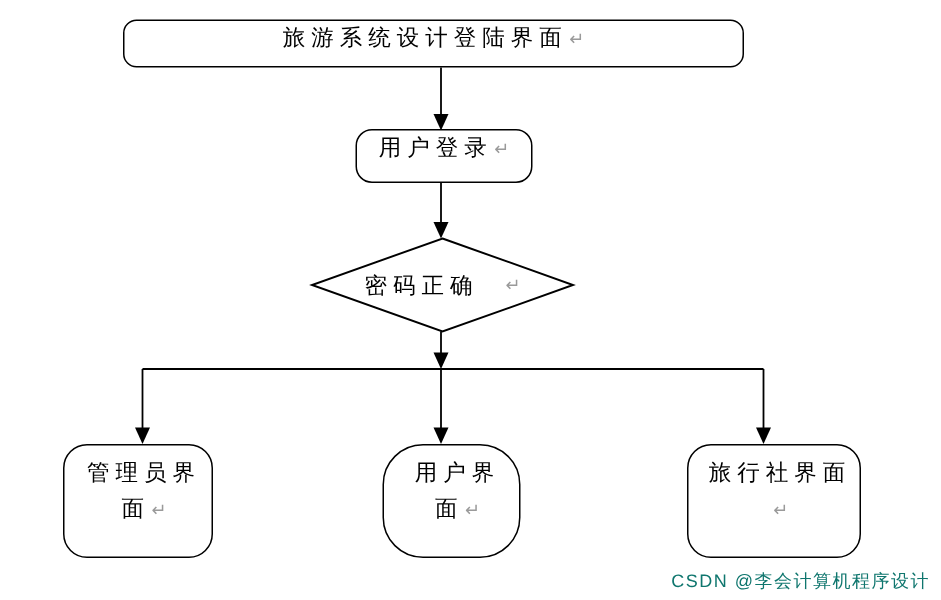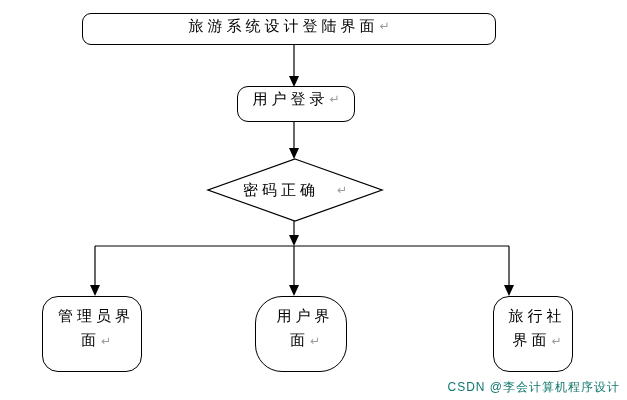--- a/index.html
+++ b/index.html
@@ -38,21 +38,21 @@
     text-align: center;
   }
   .node.topleft {
     padding: 7px 4px 4px 12px;
     text-align: center;
   }
   #start-node  { left: 82px;  top: 13px;  width: 414px; height: 32px; border-radius: 9px; }
   #login-node  { left: 237px; top: 86px;  width: 118px; height: 36px; border-radius: 11px; }
   #admin-node  { left: 42px;  top: 296px; width: 100px; height: 76px; border-radius: 16px; }
   #user-node   { left: 255px; top: 296px; width: 92px; height: 76px; border-radius: 27px; }
-  #agency-node { left: 458px; top: 296px; width: 80px; height: 76px; border-radius: 16px; margin-left: 35px; }
+  #agency-node { left: 458px; top: 296px; width: 116px; height: 76px; border-radius: 16px; }
   #decision-wrap {
     position: absolute;
     left: 207px; top: 158px; width: 176px; height: 64px;
   }
   #decision-label {
     position: absolute;
     left: 0; top: 0; width: 100%; height: 100%;
     display: flex;
     align-items: center;
     justify-content: center;

